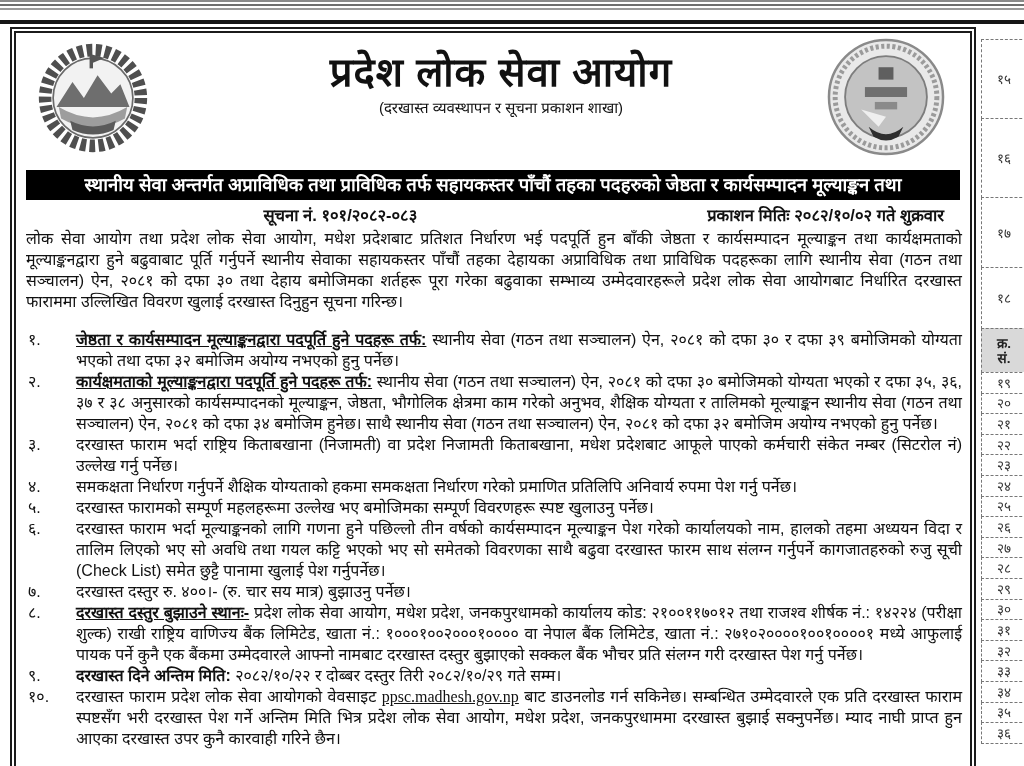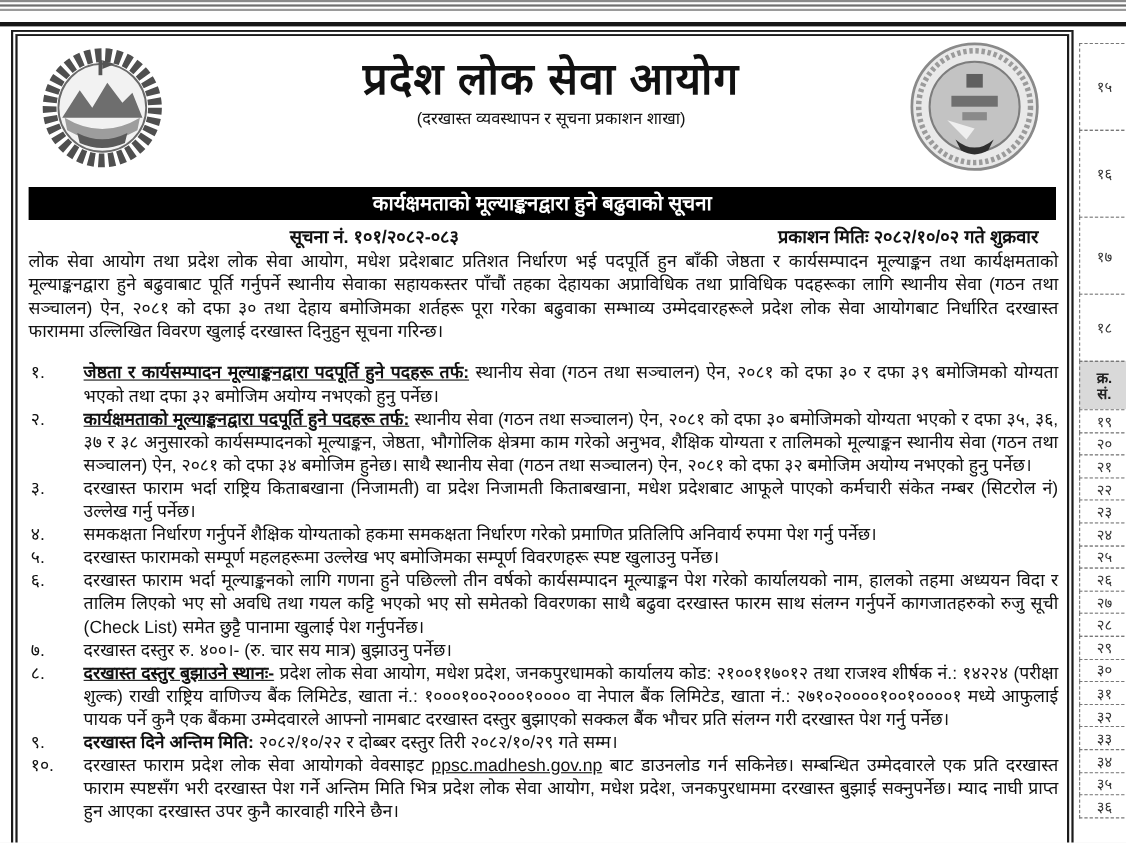--- a/index.html
+++ b/index.html
@@ -33,21 +33,21 @@
   .pub-date  { position:absolute; right:26px; }
 
   .intro { margin:1px 8px 17px 10px; font-size:16px; line-height:21px; text-align:justify; }
 
   .items { margin:0 8px 0 12px; }
   .item  { display:flex; font-size:16px; line-height:21px; }
   .item .marker { flex:none; width:30px; }
   .item .itext  { flex:1; text-align:justify;margin-left:18px; }
   .hd { font-weight:bold; }
   .hd.u { text-decoration:underline; }
-  .weblink { text-decoration:underline; font-family:Liberation Sans, sans-serif; }
+  .weblink { text-decoration:underline; font-family:Liberation Serif, serif; }
 
   
   .side-table { position:absolute; left:981px; top:40px; width:46px; font-size:13.5px; color:#333; }
   .side-cell { border:1px dashed #777; margin-top:-1px; display:flex; align-items:center;
                justify-content:center; background:#fff; }
   .side-cell.hdr { background:#d9d9d9; font-weight:bold; flex-direction:column; line-height:15px; color:#222; }
 </style>
 </head>
 <body>
 
@@ -86,21 +86,21 @@
           <rect x="44" y="26" width="12" height="10" fill="#5f5f5f"></rect>
           <rect x="33" y="42" width="34" height="8" fill="#6f6f6f"></rect>
           <rect x="41" y="54" width="18" height="6" fill="#8a8a8a"></rect>
           <path d="M36,74 Q50,86 64,74 L60,82 Q50,88 40,82 Z" fill="#2e2e2e"></path>
           <path d="M30,60 L50,66 L44,74 Z" fill="#efefef"></path>
         </svg>
       </span>
     </div>
 
     <div class="banner" style="background: rgb(0, 0, 0); color: rgb(255, 255, 255);">
-      <div>कार्यक्षमताको मूल्याङ्कनद्वारा हुने बढुवाको सूचना</div>
+      <div>स्थानीय सेवा अन्तर्गत अप्राविधिक तथा प्राविधिक तर्फ सहायकस्तर पाँचौं तहका पदहरुको जेष्ठता र कार्यसम्पादन मूल्याङ्कन तथा</div>
     </div>
 
     <div class="meta-row">
       <span class="notice-no">सूचना नं. १०१/२०८२-०८३</span>
       <span class="pub-date">प्रकाशन मितिः २०८२/१०/०२ गते शुक्रवार</span>
     </div>
 
     <div class="intro">लोक सेवा आयोग तथा प्रदेश लोक सेवा आयोग, मधेश प्रदेशबाट प्रतिशत निर्धारण भई पदपूर्ति हुन बाँकी जेष्ठता र कार्यसम्पादन मूल्याङ्कन तथा कार्यक्षमताको मूल्याङ्कनद्वारा हुने बढुवाबाट पूर्ति गर्नुपर्ने स्थानीय सेवाका सहायकस्तर पाँचौं तहका देहायका अप्राविधिक तथा प्राविधिक पदहरूका लागि स्थानीय सेवा (गठन तथा सञ्चालन) ऐन, २०८१ को दफा ३० तथा देहाय बमोजिमका शर्तहरू पूरा गरेका बढुवाका सम्भाव्य उम्मेदवारहरूले प्रदेश लोक सेवा आयोगबाट निर्धारित दरखास्त फाराममा उल्लिखित विवरण खुलाई दरखास्त दिनुहुन सूचना गरिन्छ।</div>
 
     <div class="items" id="items-container">

